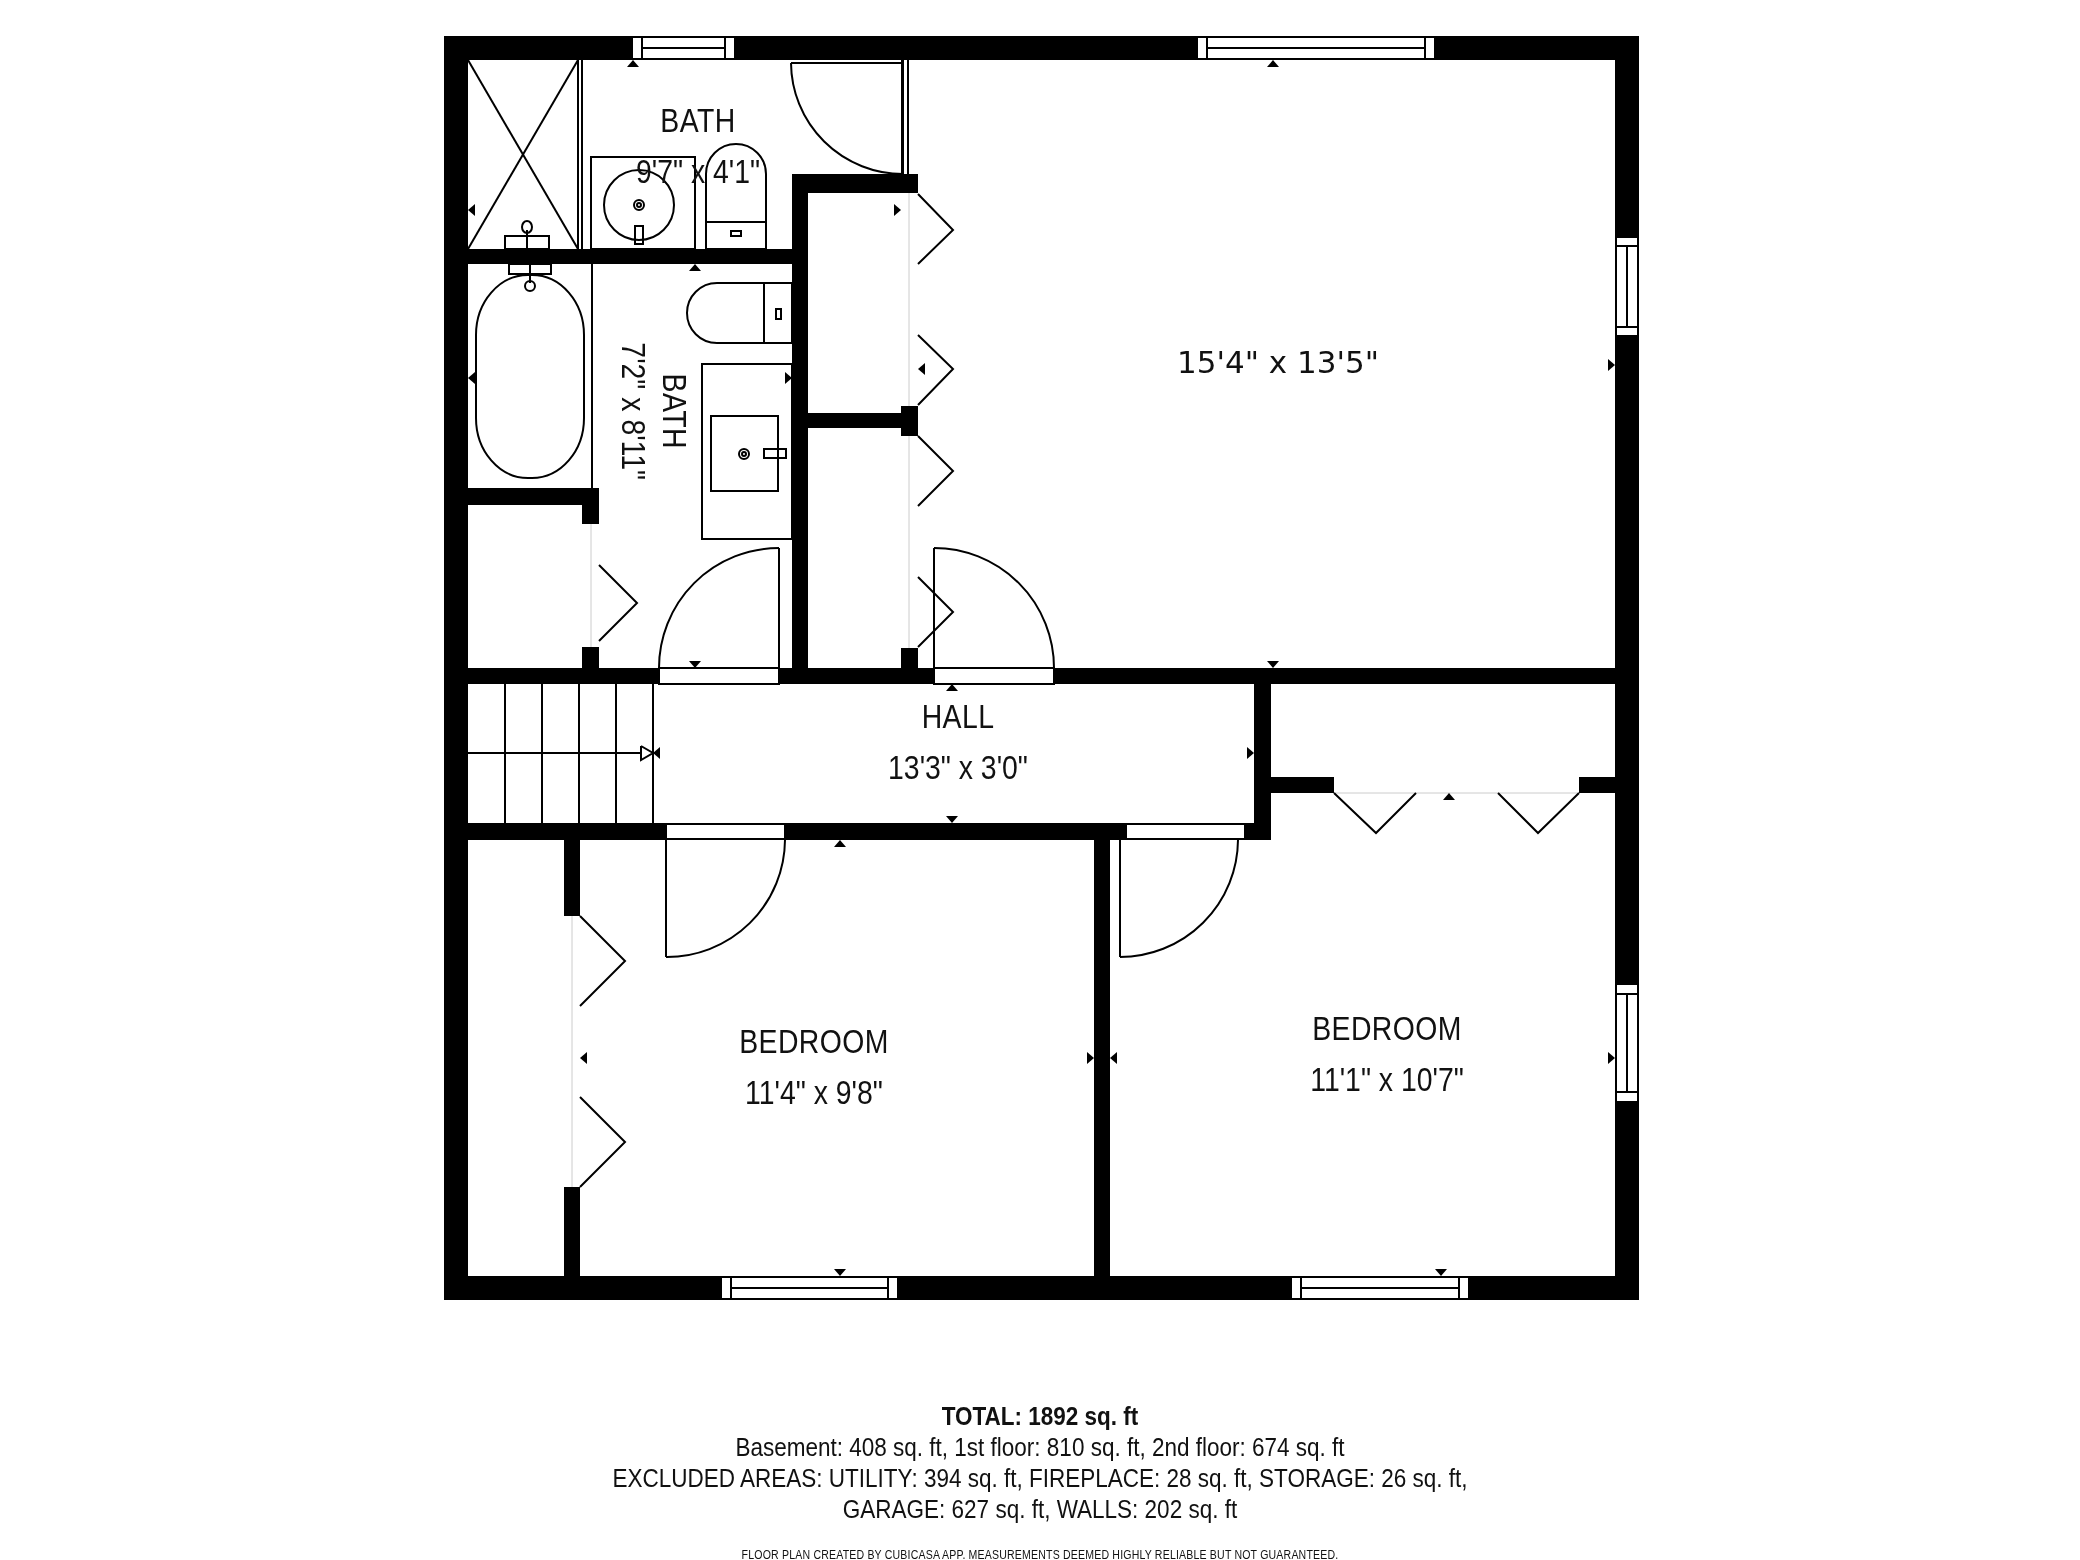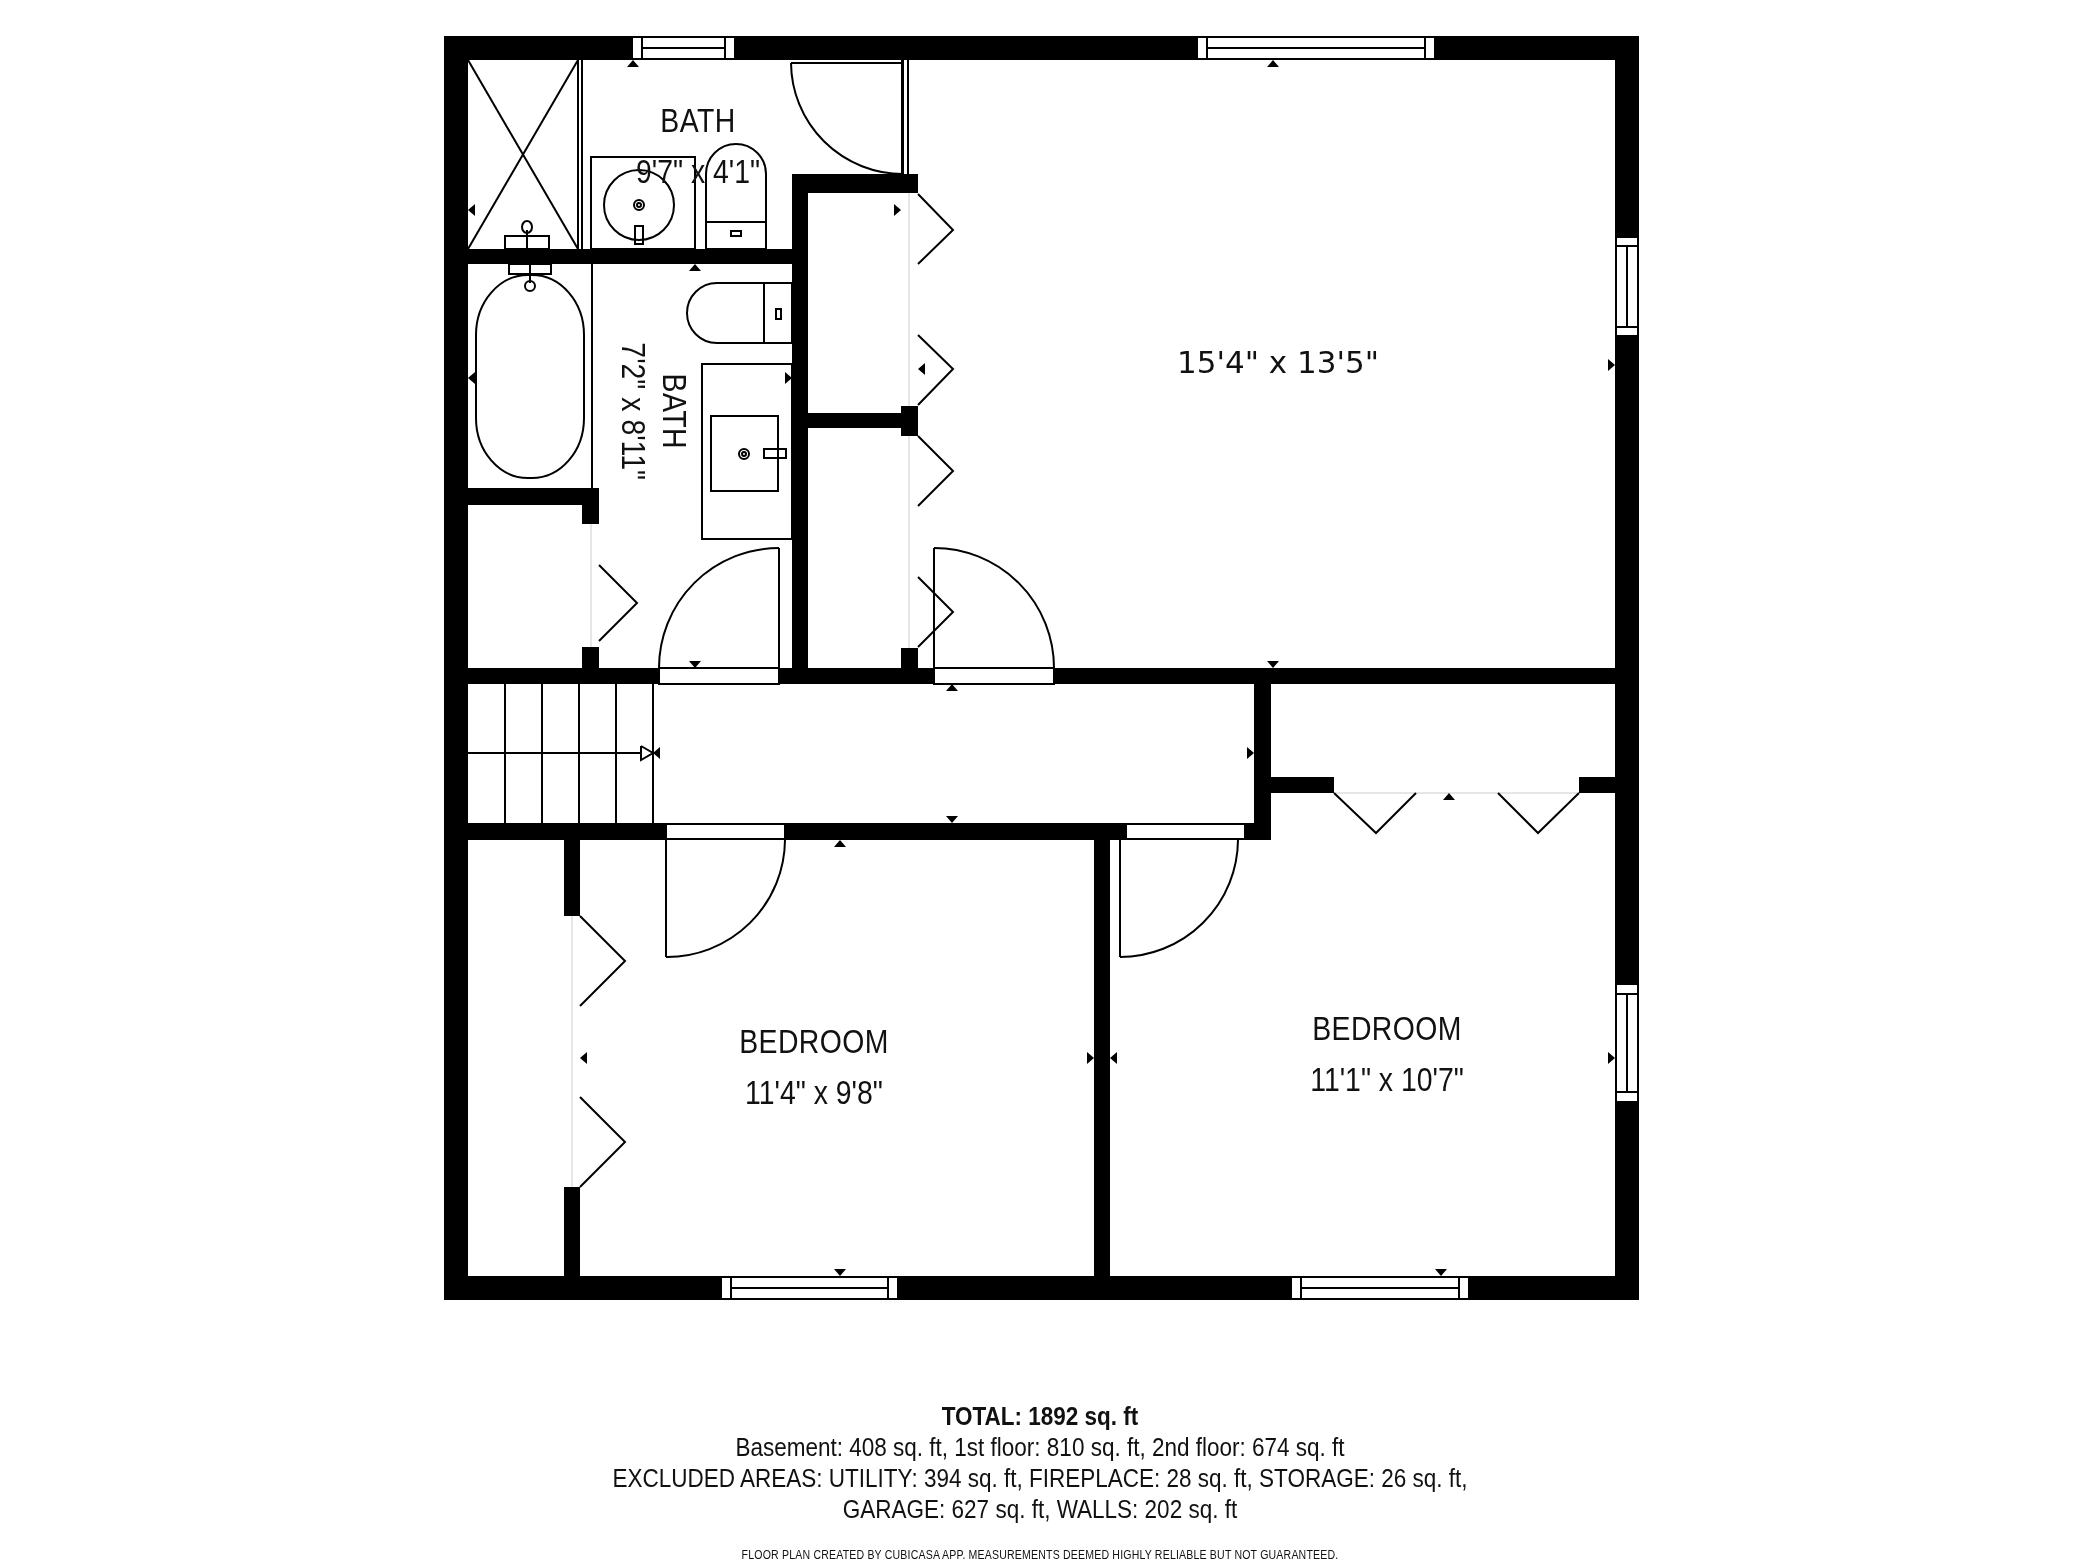--- a/index.html
+++ b/index.html
@@ -255,20 +255,24 @@
 
   <div class="room-label condensed rot" style="left:543px;top:370px;width:220px;">
     <span class="name">BATH</span>
     <span class="dims">7'2" x 8'11"</span>
   </div>
 
   <div class="room-label" style="left:1077px;top:335px;width:400px;">
     <span class="dims" style="margin-top:8px;">15'4" x 13'5"</span>
   </div>
 
+  <div class="room-label condensed" style="left:857px;top:696px;width:200px;">
+    <span class="name">HALL</span>
+    <span class="dims" style="margin-top:10px;">13'3" x 3'0"</span>
+  </div>
 
   <div class="room-label condensed" style="left:713px;top:1021px;width:200px;">
     <span class="name">BEDROOM</span>
     <span class="dims" style="margin-top:10px;">11'4" x 9'8"</span>
   </div>
 
   <div class="room-label condensed" style="left:1286px;top:1008px;width:200px;">
     <span class="name">BEDROOM</span>
     <span class="dims" style="margin-top:10px;">11'1" x 10'7"</span>
   </div>

